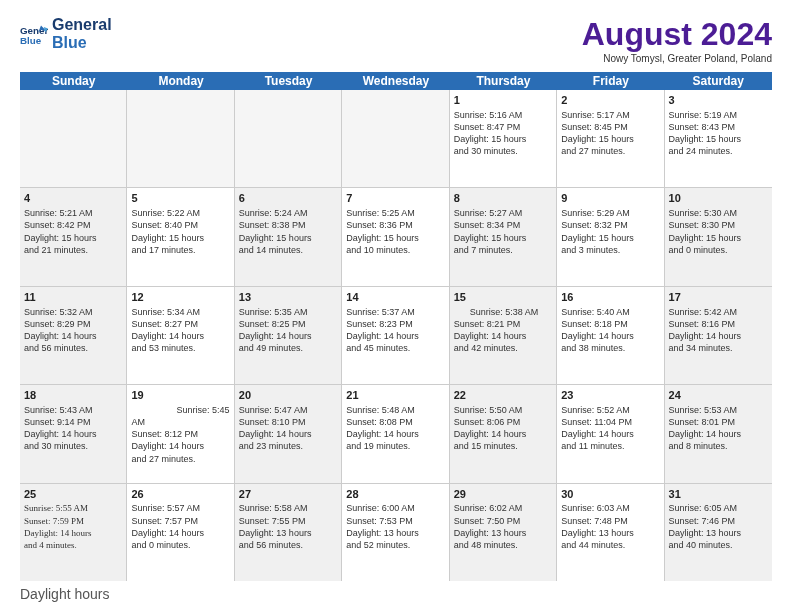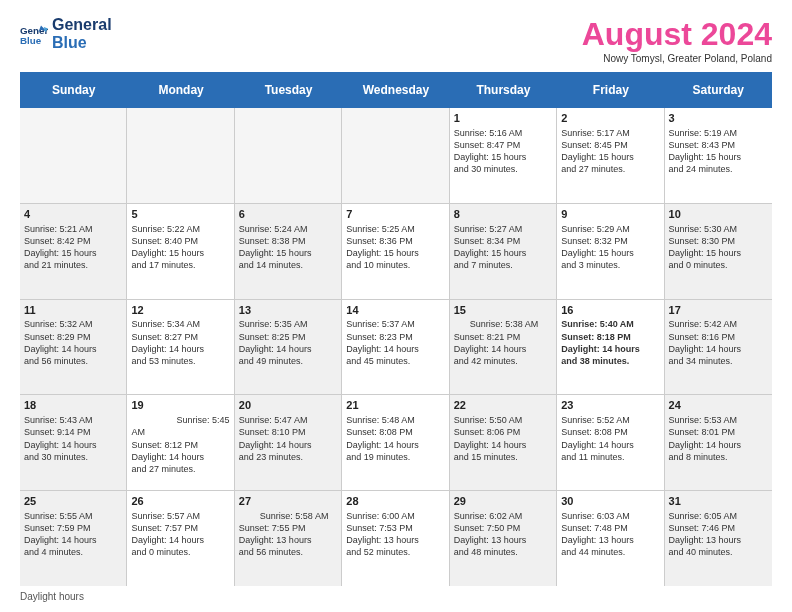--- a/index.html
+++ b/index.html
@@ -31,42 +31,42 @@
       width: 28px;
       height: 28px;
       margin-right: 4px;
     }
     .title-block {
       text-align: right;
     }
     .month-year {
       font-size: 32px;
       font-weight: bold;
-      color: #ec4899;
+      color: #4c1d95;
     }
     .location {
       font-size: 10px;
       color: #333;
     }
     .calendar {
       flex: 1;
       display: flex;
       flex-direction: column;
     }
     .cal-header {
       display: grid;
       grid-template-columns: repeat(7, 1fr);
       background: #2a6db5;
     }
     .cal-header-cell {
       color: #fff;
       font-size: 12px;
       font-weight: bold;
       text-align: center;
-      padding: 11px 2px;
+      padding: 2px 2px;
     }
     .cal-body {
       display: flex;
       flex-direction: column;
       flex: 1;
     }
     .cal-row {
       display: grid;
       grid-template-columns: repeat(7, 1fr);
       flex: 1;
@@ -94,21 +94,21 @@
     }
     .day-num {
       font-size: 11px;
       font-weight: bold;
       color: #222;
       display: block;
       margin-bottom: 1px;
     }
     .footer {
       margin-top: 5px;
-      font-size: 10px;
+      font-size: 14px;
       color: #555;
       text-align: left;
     }
   </style>
 </head>
 <body>
 
 <div class="page">
   <div class="header">
     <div class="logo">
@@ -202,21 +202,21 @@
 Daylight: 14 hours
 and 49 minutes.</span></div>
           <div class="cal-cell"><span class="day-num">14</span><span style="white-space: pre-line;">Sunrise: 5:37 AM
 Sunset: 8:23 PM
 Daylight: 14 hours
 and 45 minutes.</span></div>
           <div class="cal-cell shaded"><span class="day-num">15</span><span style="white-space: pre-line; margin-left: 16px;">Sunrise: 5:38 AM
 Sunset: 8:21 PM
 Daylight: 14 hours
 and 42 minutes.</span></div>
-          <div class="cal-cell"><span class="day-num">16</span><span style="white-space: pre-line; font-weight: bold;">Sunrise: 5:40 AM
+          <div class="cal-cell"><span class="day-num">16</span><span style="white-space: pre-line;">Sunrise: 5:40 AM
 Sunset: 8:18 PM
 Daylight: 14 hours
 and 38 minutes.</span></div>
           <div class="cal-cell shaded"><span class="day-num">17</span><span style="white-space: pre-line;">Sunrise: 5:42 AM
 Sunset: 8:16 PM
 Daylight: 14 hours
 and 34 minutes.</span></div>
         </div>
         <div class="cal-row">
           <div class="cal-cell shaded"><span class="day-num">18</span><span style="white-space: pre-line;">Sunrise: 5:43 AM
@@ -233,38 +233,38 @@
 and 23 minutes.</span></div>
           <div class="cal-cell"><span class="day-num">21</span><span style="white-space: pre-line;">Sunrise: 5:48 AM
 Sunset: 8:08 PM
 Daylight: 14 hours
 and 19 minutes.</span></div>
           <div class="cal-cell shaded"><span class="day-num">22</span><span style="white-space: pre-line;">Sunrise: 5:50 AM
 Sunset: 8:06 PM
 Daylight: 14 hours
 and 15 minutes.</span></div>
           <div class="cal-cell"><span class="day-num">23</span><span style="white-space: pre-line;">Sunrise: 5:52 AM
-Sunset: 8:08 PM
+Sunset: 11:04 PM
 Daylight: 14 hours
 and 11 minutes.</span></div>
           <div class="cal-cell shaded"><span class="day-num">24</span><span style="white-space: pre-line;">Sunrise: 5:53 AM
 Sunset: 8:01 PM
 Daylight: 14 hours
 and 8 minutes.</span></div>
         </div>
         <div class="cal-row">
-          <div class="cal-cell shaded"><span class="day-num">25</span><span style="white-space: pre-line;">Sunrise: 5:55 AM
+          <div class="cal-cell shaded"><span class="day-num">25</span><span style="white-space: pre-line; font-family: Liberation Serif, serif;">Sunrise: 5:55 AM
 Sunset: 7:59 PM
 Daylight: 14 hours
 and 4 minutes.</span></div>
           <div class="cal-cell"><span class="day-num">26</span><span style="white-space: pre-line;">Sunrise: 5:57 AM
 Sunset: 7:57 PM
 Daylight: 14 hours
 and 0 minutes.</span></div>
-          <div class="cal-cell shaded"><span class="day-num">27</span><span style="white-space: pre-line; margin-left: 21px;">Sunrise: 5:58 AM
+          <div class="cal-cell shaded"><span class="day-num">27</span><span style="white-space: pre-line;">Sunrise: 5:58 AM
 Sunset: 7:55 PM
 Daylight: 13 hours
 and 56 minutes.</span></div>
           <div class="cal-cell"><span class="day-num">28</span><span style="white-space: pre-line;">Sunrise: 6:00 AM
 Sunset: 7:53 PM
 Daylight: 13 hours
 and 52 minutes.</span></div>
           <div class="cal-cell shaded"><span class="day-num">29</span><span style="white-space: pre-line;">Sunrise: 6:02 AM
 Sunset: 7:50 PM
 Daylight: 13 hours

